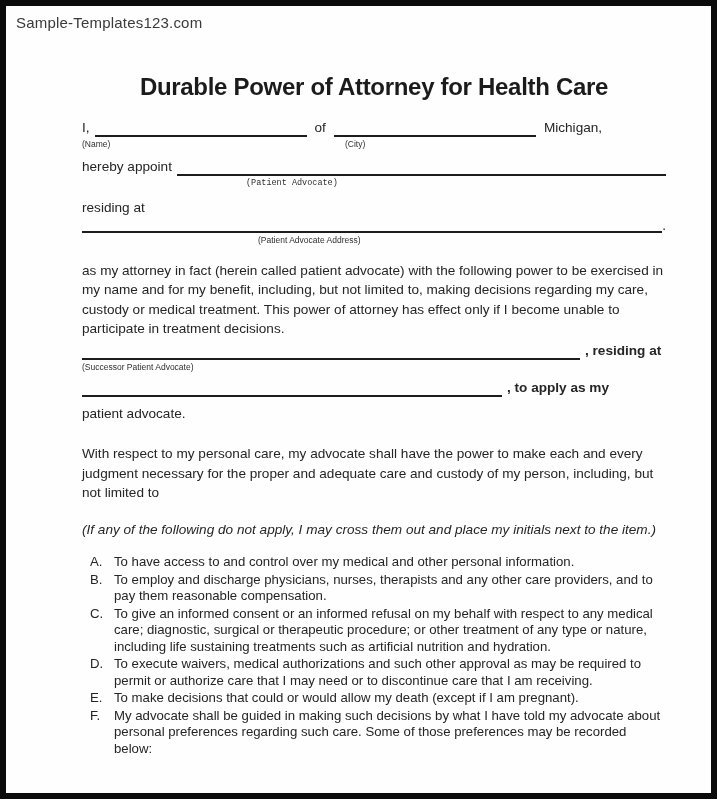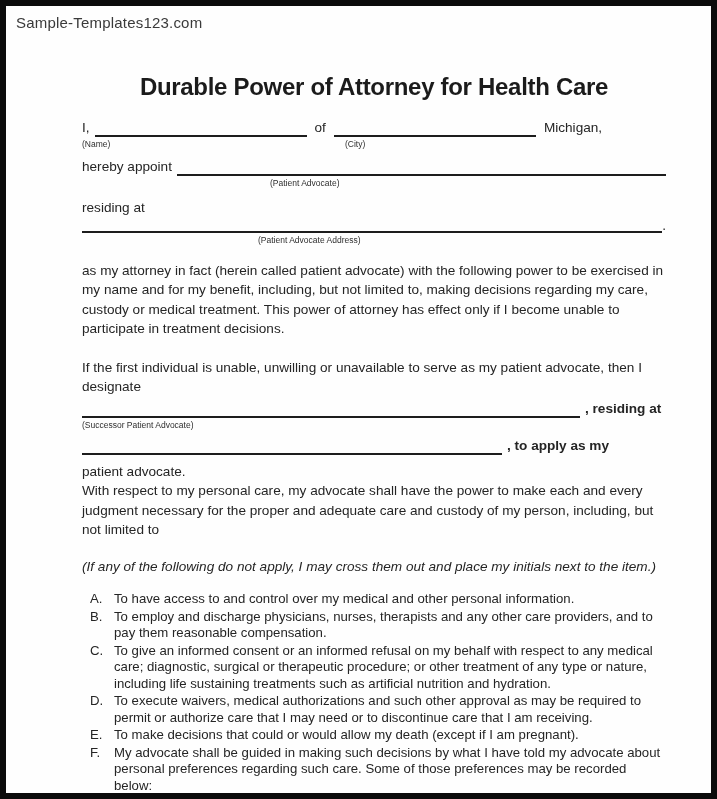--- a/index.html
+++ b/index.html
@@ -74,50 +74,49 @@
       <span class="gap-m">of</span>
       <span class="blank gap-m" style="width:202px;"></span>
       <span class="gap-m">Michigan,</span>
       <span class="sublabel" style="left:0;">(Name)</span>
       <span class="sublabel" style="left:263px;">(City)</span>
     </div>
 
     <div class="fill-row" style="margin-bottom:22px;">
       <span>hereby appoint</span>
       <span class="blank grow gap-s"></span>
-      <span class="sublabel" style="left:188px;">(Patient Advocate)</span>
+      <span class="sublabel" style="left:164px;font-family:Liberation Mono, monospace;">(Patient Advocate)</span>
     </div>
 
     <p class="body-txt">residing at</p>
 
     <div class="addr-line" style="margin-top:1px;">
       <span class="blank grow"></span>
       <span>.</span>
     </div>
     <div style="position:relative;height:12px;">
       <span class="sublabel" style="left:176px;top:2px;">(Patient Advocate Address)</span>
     </div>
 
     <p class="body-txt" style="margin-top:16px;">as my attorney in fact (herein called patient advocate) with the following power to be exercised in my name and for my benefit, including, but not limited to, making decisions regarding my care, custody or medical treatment. This power of attorney has effect only if I become unable to participate in treatment decisions.</p>
 
-    <p class="body-txt" style="margin-top:19px;">If the first individual is unable, unwilling or unavailable to serve as my patient advocate, then I designate</p>
 
     <div class="fill-row" style="margin-top:2px;margin-bottom:18px;">
       <span class="blank grow" style="max-width:498px;"></span>
       <span class="gap-s">, residing at</span>
       <span class="sublabel" style="left:0;">(Successor Patient Advocate)</span>
     </div>
 
     <div class="fill-row">
       <span class="blank" style="width:420px;"></span>
       <span class="gap-s">, to apply as my</span>
     </div>
     <p class="body-txt" style="margin-top:7px;">patient advocate.</p>
 
-    <p class="body-txt" style="margin-top:0;">With respect to my personal care, my advocate shall have the power to make each and every judgment necessary for the proper and adequate care and custody of my person, including, but not limited to</p>
+    <p class="body-txt" style="margin-top:21px;">With respect to my personal care, my advocate shall have the power to make each and every judgment necessary for the proper and adequate care and custody of my person, including, but not limited to</p>
 
     <p class="body-txt note-italic" style="margin-top:17px;">(If any of the following do not apply, I may cross them out and place my initials next to the item.)</p>
 
     <div class="powers">
       <div class="power-item">
         <span class="power-letter">A.</span>
         <span class="power-text">To have access to and control over my medical and other personal information.</span>
       </div>
       <div class="power-item">
         <span class="power-letter">B.</span>

